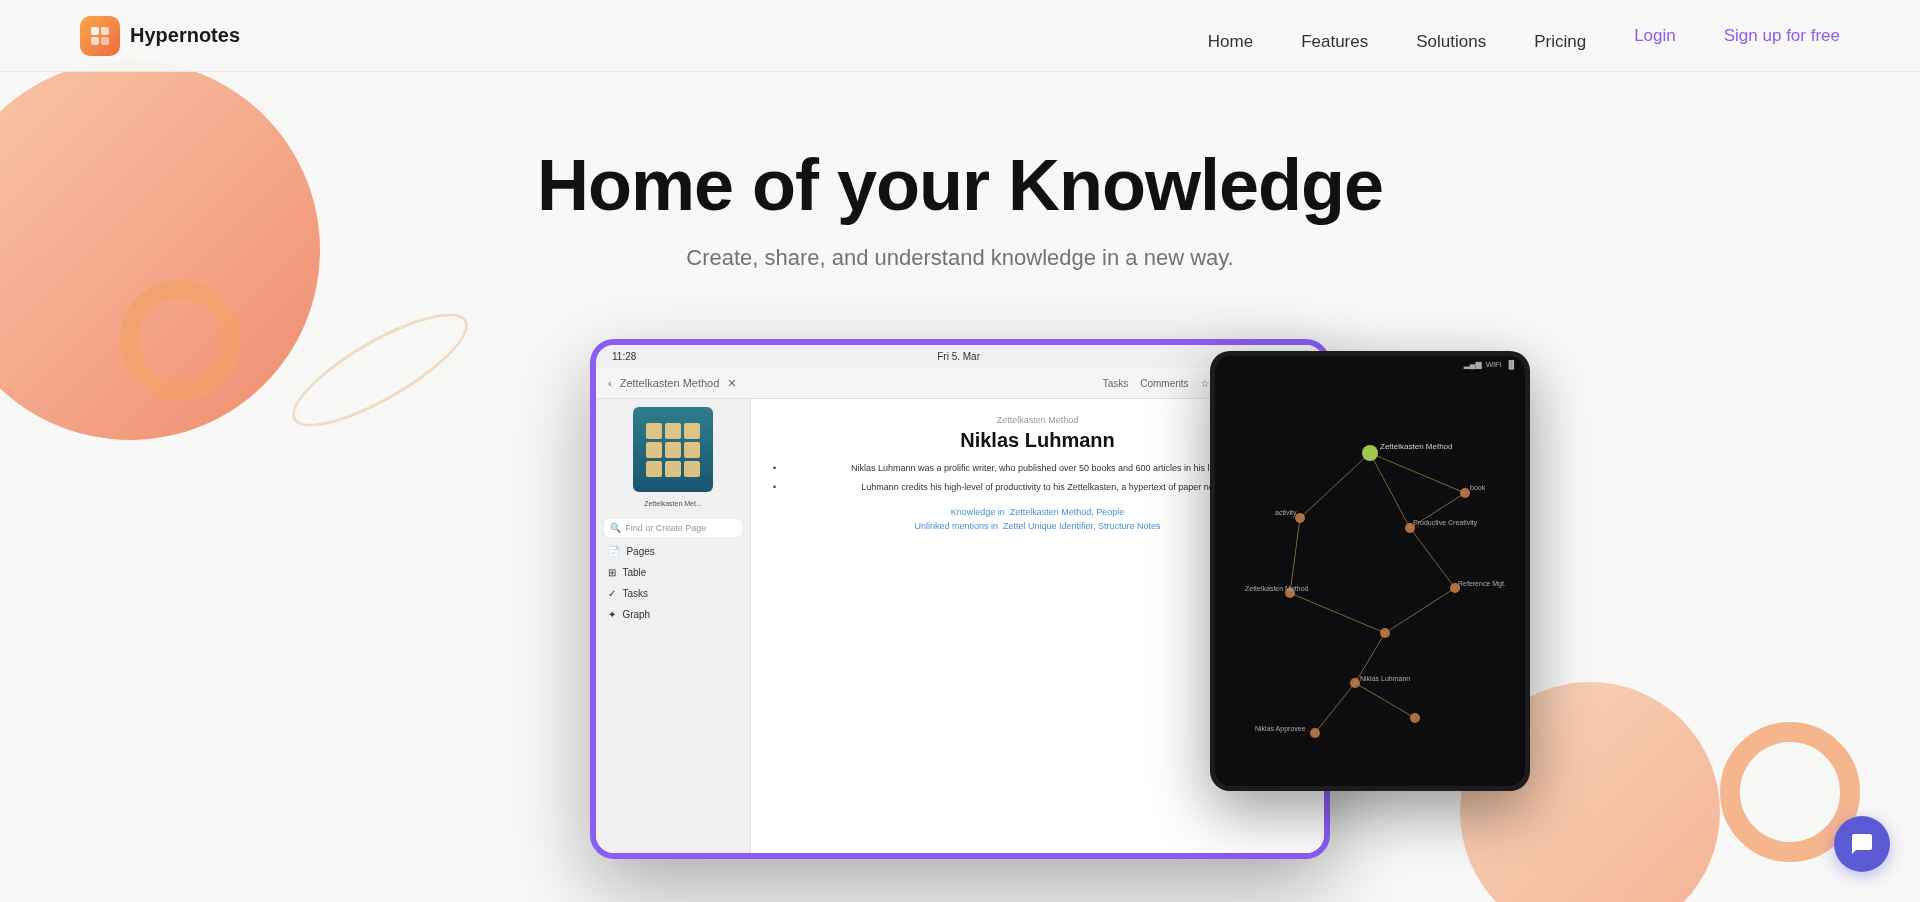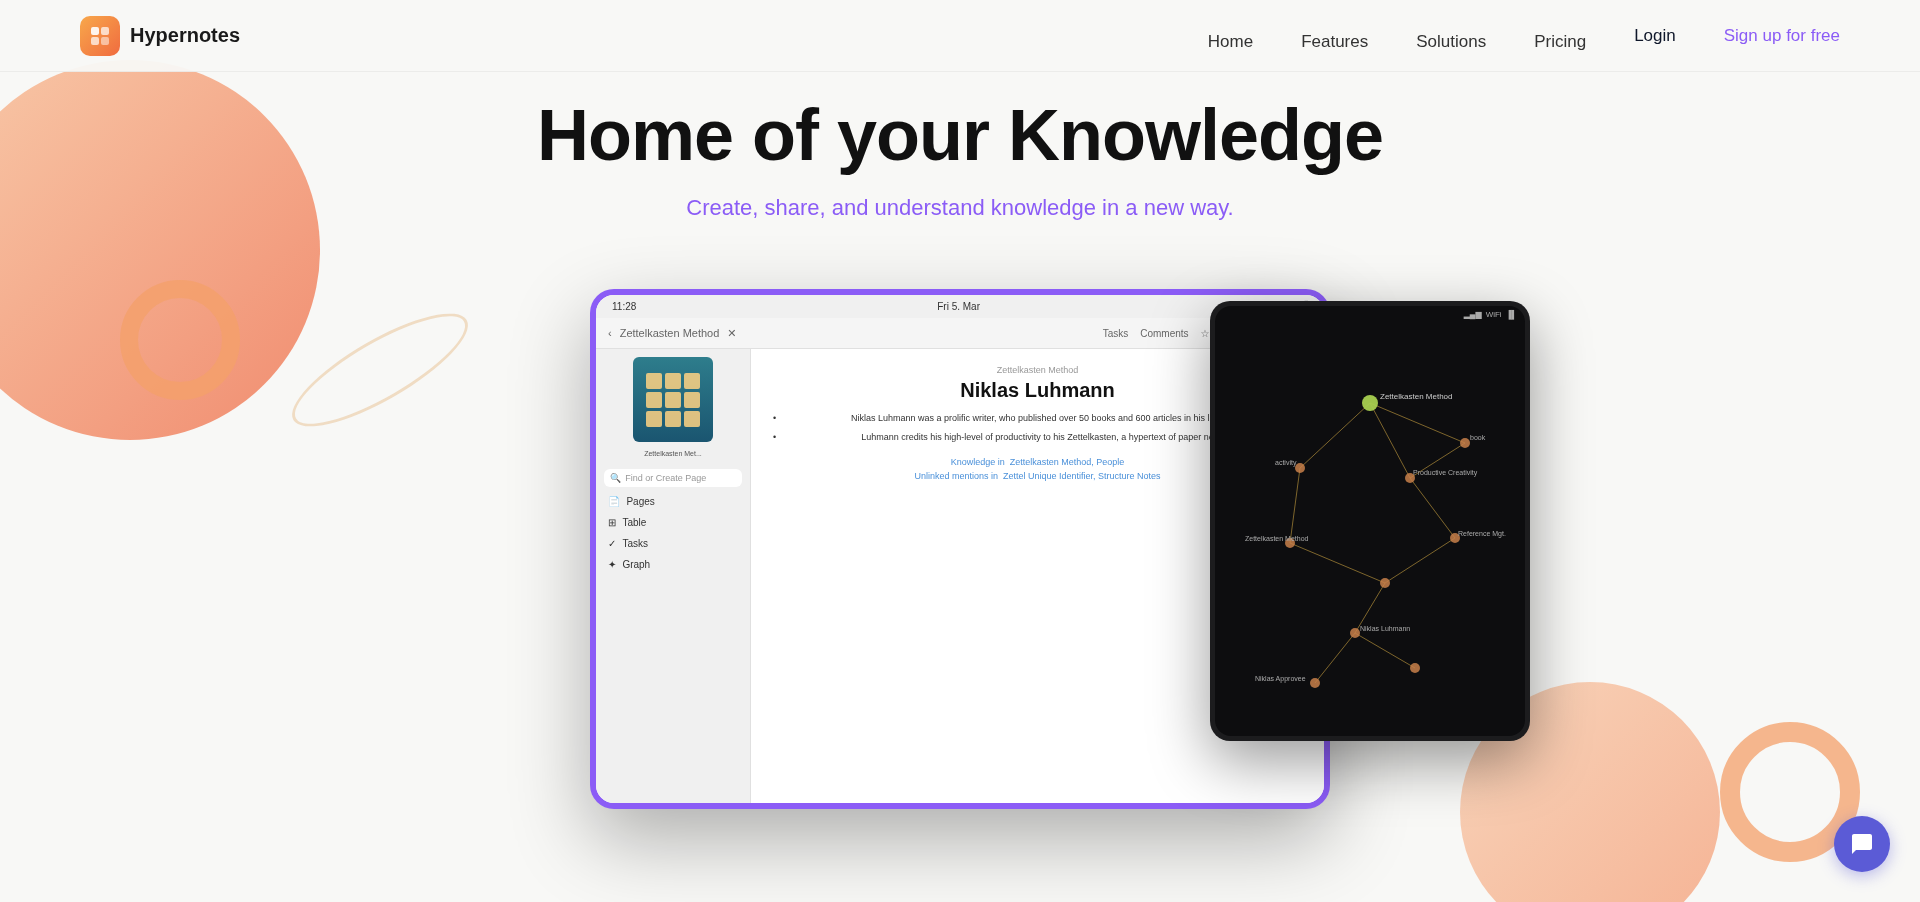--- a/index.html
+++ b/index.html
@@ -56,34 +56,34 @@
       gap: 48px;
     }
     .nav-link {
       font-size: 17px;
       color: #333;
       text-decoration: none;
       cursor: pointer;
       margin-top: 12px;
     }
     .nav-link-login {
-      color: #0f172a;
+      color: #8b5cf6;
       font-size: 17px;
       cursor: pointer;
     }
     .nav-link-signup {
       color: #8b5cf6;
       font-size: 17px;
       font-weight: 500;
       cursor: pointer;
     }
 
     
     .hero {
-      padding-top: 46px;
+      padding-top: 96px;
       display: flex;
       flex-direction: column;
       align-items: center;
       text-align: center;
       position: relative;
       min-height: 902px;
       overflow: hidden;
     }
 
     
@@ -147,21 +147,21 @@
       font-weight: 800;
       color: #111;
       line-height: 1.1;
       letter-spacing: -1px;
       position: relative;
       z-index: 2;
     }
     .hero-subtitle {
       margin-top: 20px;
       font-size: 22px;
-      color: #8b5cf6;
+      color: #737373;
       font-weight: 400;
       position: relative;
       z-index: 2;
     }
 
     
     .mockup-area {
       position: relative;
       margin-top: 50px;
       width: 900px;

